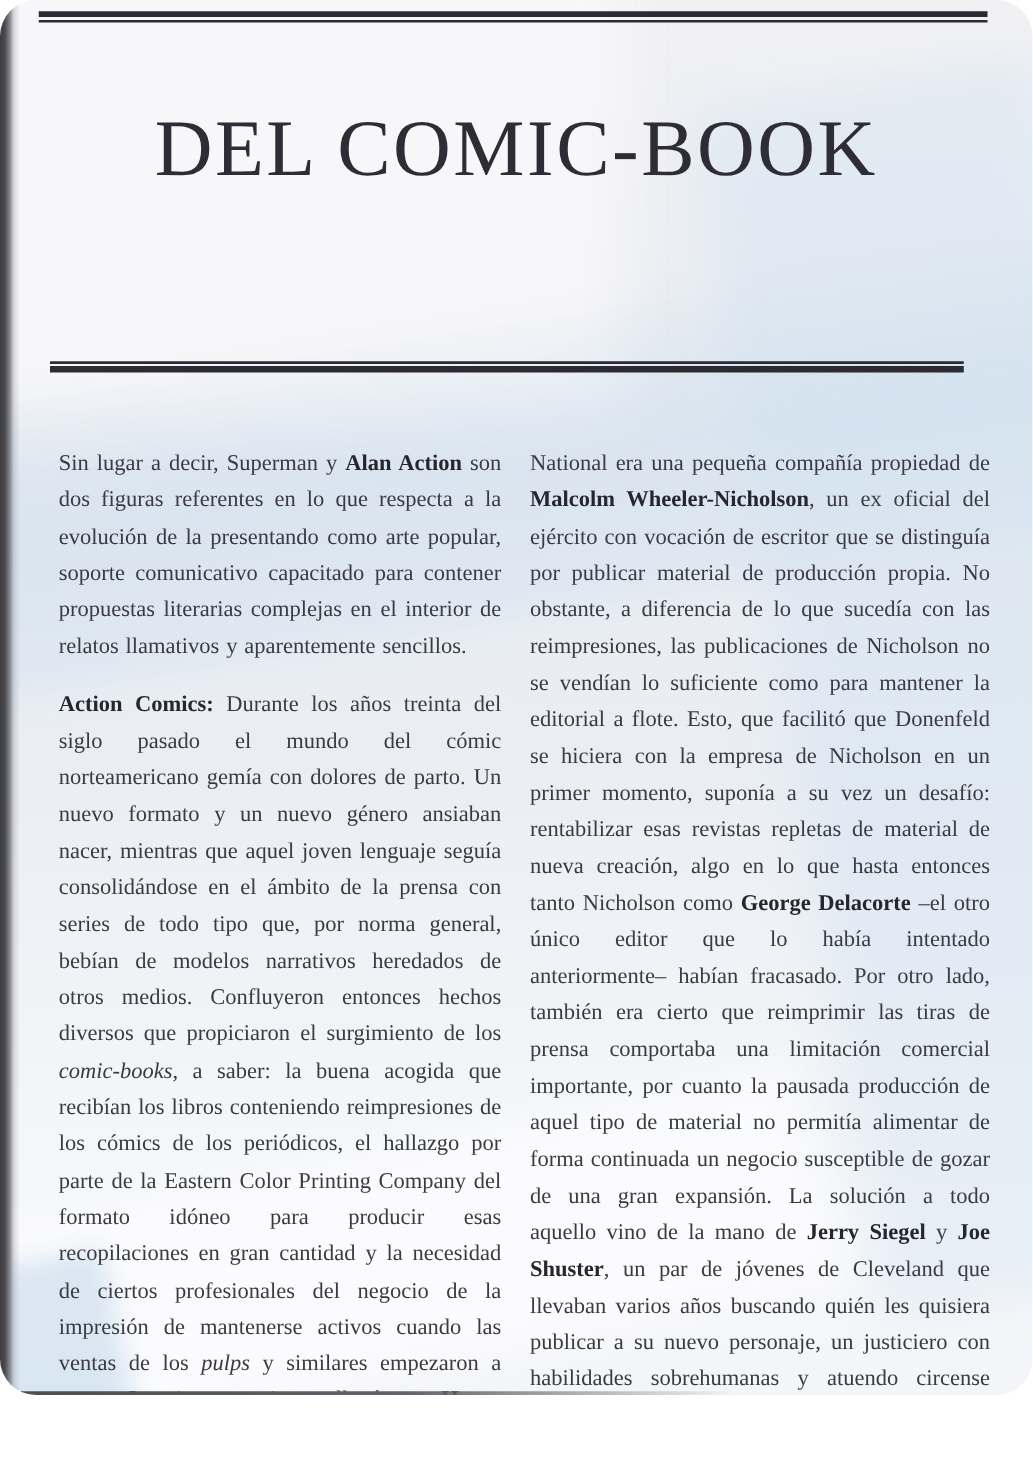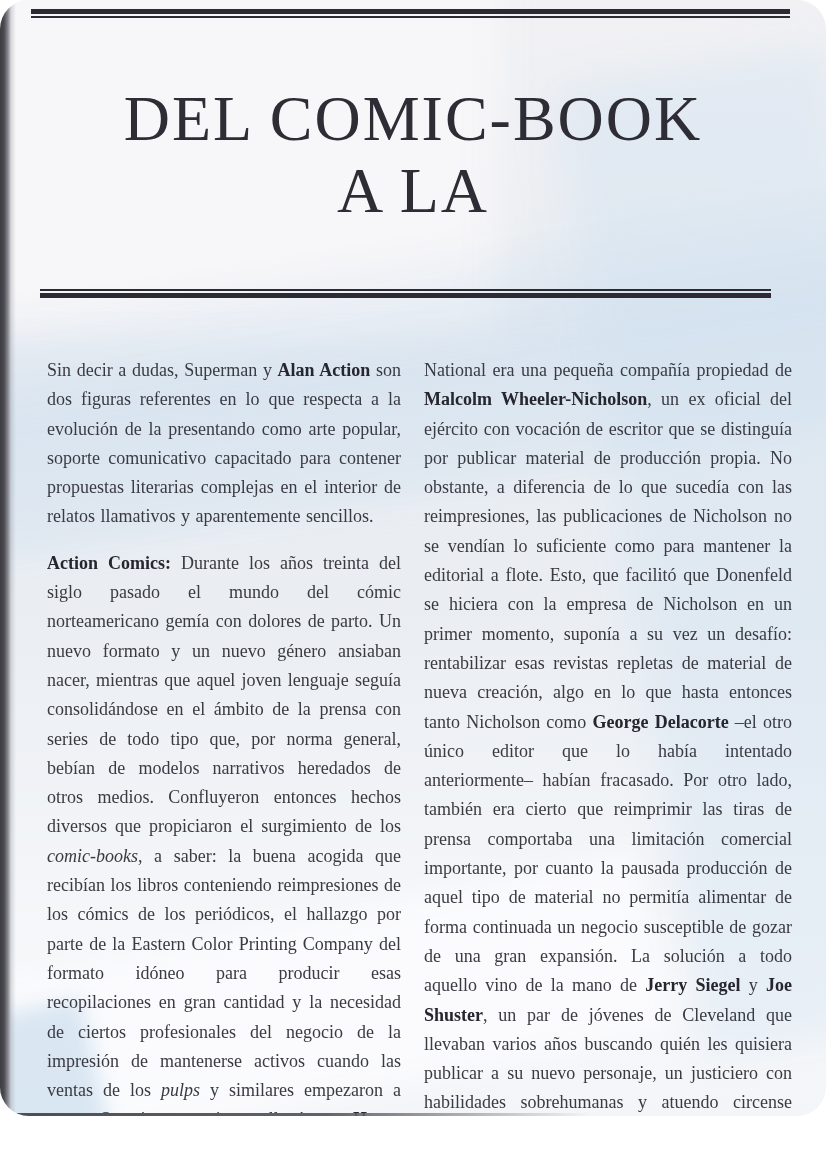--- a/index.html
+++ b/index.html
@@ -83,25 +83,24 @@
   <div class="band band-rightblue"></div>
   <div class="band band-lowerwhite"></div>
   <div class="band band-bottomblue"></div>
 
   <div class="edge-left"></div>
   <div class="edge-bottom"></div>
 
   <div class="rule rule-top"></div>
   <h1 class="title" id="title-block">
       <div>DEL COMIC-BOOK</div>
-      <div>A LA</div>
     </h1>
   <div class="rule rule-bottom"></div>
 
   <section class="col col-left" id="col-left">
-      <p><span>Sin decir a dudas, Superman y </span><b>Alan Action</b><span> son dos figuras referentes en lo que respecta a la evolución de la presentando como arte popular, soporte comunicativo capacitado para contener propuestas literarias complejas en el interior de relatos llamativos y aparentemente sencillos.</span></p>
+      <p><span>Sin lugar a decir, Superman y </span><b>Alan Action</b><span> son dos figuras referentes en lo que respecta a la evolución de la presentando como arte popular, soporte comunicativo capacitado para contener propuestas literarias complejas en el interior de relatos llamativos y aparentemente sencillos.</span></p>
       <p><b>Action Comics:</b><span> Durante los años treinta del siglo pasado el mundo del cómic norteamericano gemía con dolores de parto. Un nuevo formato y un nuevo género ansiaban nacer, mientras que aquel joven lenguaje seguía consolidándose en el ámbito de la prensa con series de todo tipo que, por norma general, bebían de modelos narrativos heredados de otros medios. Confluyeron entonces hechos diversos que propiciaron el surgimiento de los </span><i>comic-books</i><span>, a saber: la buena acogida que recibían los libros conteniendo reimpresiones de los cómics de los periódicos, el hallazgo por parte de la Eastern Color Printing Company del formato idóneo para producir esas recopilaciones en gran cantidad y la necesidad de ciertos profesionales del negocio de la impresión de mantenerse activos cuando las ventas de los </span><i>pulps</i><span> y similares empezaron a caer. Semejante tesitura llevó a </span><b>Harry Donenfeld</b><span>, propietario de una imprenta y socio de una compañía distribuidora, a adquirir la editorial National Periodical Publications, actual DC Comics. La</span></p>
     </section>
   <section class="col col-right" id="col-right">
       <p><span>National era una pequeña compañía propiedad de </span><b>Malcolm Wheeler-Nicholson</b><span>, un ex oficial del ejército con vocación de escritor que se distinguía por publicar material de producción propia. No obstante, a diferencia de lo que sucedía con las reimpresiones, las publicaciones de Nicholson no se vendían lo suficiente como para mantener la editorial a flote. Esto, que facilitó que Donenfeld se hiciera con la empresa de Nicholson en un primer momento, suponía a su vez un desafío: rentabilizar esas revistas repletas de material de nueva creación, algo en lo que hasta entonces tanto Nicholson como </span><b>George Delacorte</b><span> –el otro único editor que lo había intentado anteriormente– habían fracasado. Por otro lado, también era cierto que reimprimir las tiras de prensa comportaba una limitación comercial importante, por cuanto la pausada producción de aquel tipo de material no permitía alimentar de forma continuada un negocio susceptible de gozar de una gran expansión. La solución a todo aquello vino de la mano de </span><b>Jerry Siegel</b><span> y </span><b>Joe Shuster</b><span>, un par de jóvenes de Cleveland que llevaban varios años buscando quién les quisiera publicar a su nuevo personaje, un justiciero con habilidades sobrehumanas y atuendo circense llamado Superman. Así, en junio de 1938 salía a la venta la revista </span><i>Action Comics</i><span>, presentando el debut de aquel novedoso vigilante, y el éxito –ni qué decir tiene– fue</span></p>
     </section>
 
 </div>
 
 </body></html>

